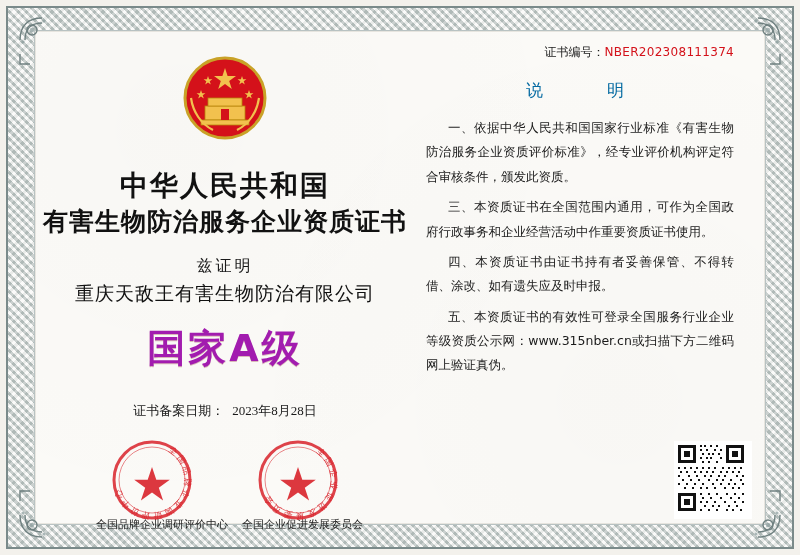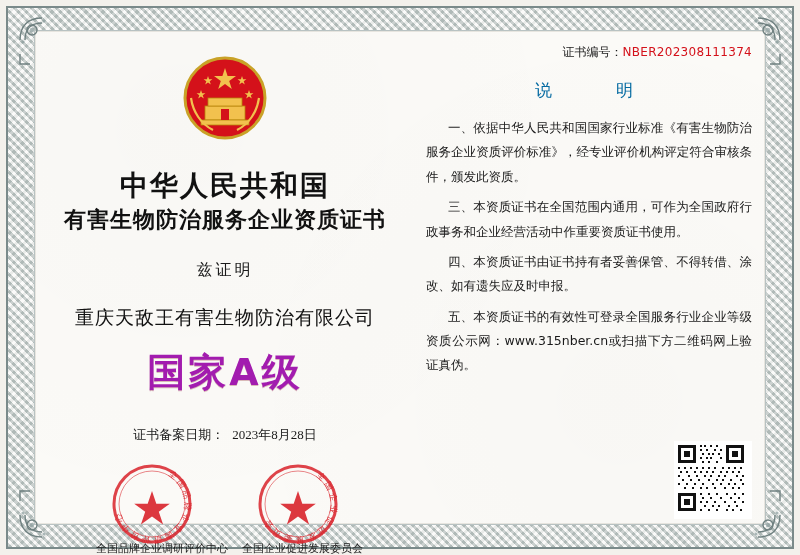--- a/index.html
+++ b/index.html
@@ -63,21 +63,21 @@
   .left-pane {
     width: 382px;
     position: relative;
     text-align: center;
     padding-top: 16px;
     box-sizing: border-box;
   }
   .right-pane {
     flex: 1;
     position: relative;
-    padding: 14px 14px 0 10px;
+    padding: 14px 32px 0 10px;
     box-sizing: border-box;
   }
 
   
   .emblem {
     width: 96px;
     height: 96px;
     margin: 4px auto 6px auto;
     position: relative;
   }
@@ -87,39 +87,39 @@
     font-family: "DejaVu Sans", sans-serif;
     font-size: 28px;
     font-weight: bold;
     color: #111111;
     letter-spacing: 2px;
     line-height: 1.34;
     margin-top: 21px;
   }
   .title-sub {
     font-family: "DejaVu Sans", sans-serif;
-    font-size: 22px;
+    font-size: 25px;
     font-weight: bold;
     color: #111111;
     letter-spacing: 1px;
     line-height: 1.34;
   }
   .zizhengming {
     font-family: "DejaVu Sans", sans-serif;
     font-size: 16px;
     color: #1a1a1a;
     letter-spacing: 3px;
-    margin-top: 26px;
+    margin-top: 18px;
   }
   .company {
     font-family: "DejaVu Sans", sans-serif;
     font-size: 19px;
     color: #111111;
     letter-spacing: 1px;
-    margin-top: 24px;
+    margin-top: 4px;
   }
   .grade {
     font-family: "DejaVu Sans", sans-serif;
     font-size: 38px;
     font-weight: bold;
     color: #a21caf;
     letter-spacing: 3px;
     margin-top: 16px;
     text-shadow: 0 1px 0 rgba(120,0,0,0.25);
   }

